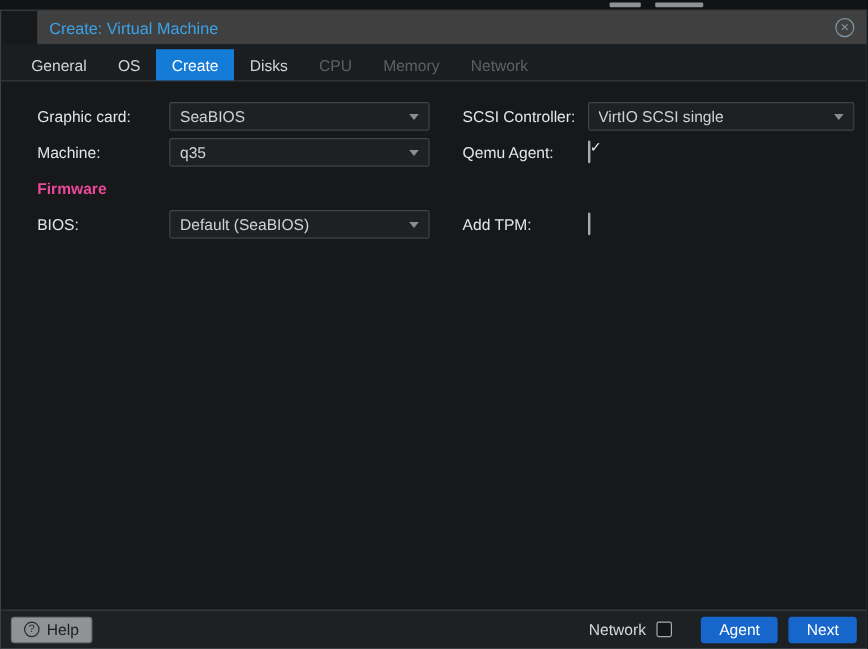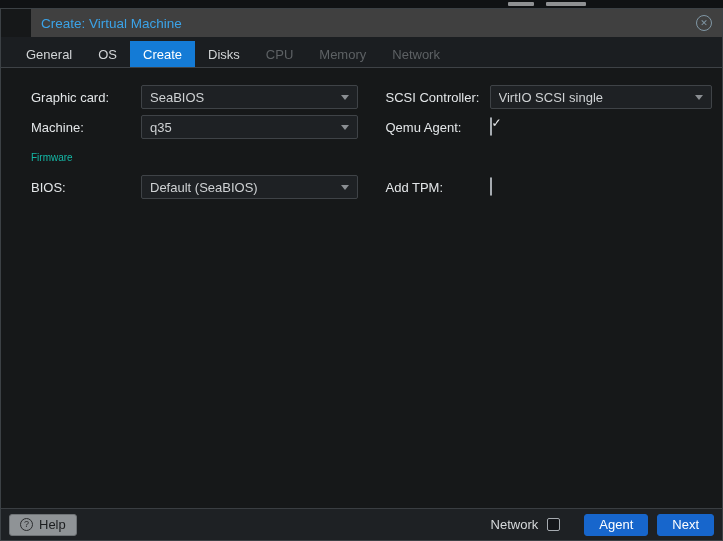--- a/index.html
+++ b/index.html
@@ -22,21 +22,21 @@
   .tabbar { flex:0 0 31px; display:flex; align-items:stretch; padding:4px 0 0 12px; background:#1b1e21; border-bottom:1px solid #3e4246; }
   .tab { display:flex; align-items:center; padding:0 13px; font-size:13px; color:#d2d5d7; cursor:pointer; }
   .tab.active { background:#147bd6; color:#ffffff; }
   .tab.disabled { color:#5d6164; cursor:default; }
 
   .content { flex:1 1 auto; background:#161819; padding:14px 10px 0 30px; display:grid; grid-template-columns:1fr 1fr; column-gap:28px; align-content:start; }
   .col { display:flex; flex-direction:column; }
   .frow { height:30px; display:grid; grid-template-columns:110px 1fr; align-items:center; }
   .col.right .frow { grid-template-columns:104px 1fr; }
   .flabel { color:#e3e6e8; font-size:13px; }
-  .section-label { color:#14b8a6; font-size:10px; }
+  .section-label { color:#ec4899; font-size:13px;font-weight:bold; }
 
   .select { height:24px; background:#1e2124; border:1px solid #3f4347; border-radius:2px; display:flex; align-items:center; padding:0 8px; cursor:pointer; }
   .select .val { color:#cfd2d4; font-size:13px; white-space:nowrap; overflow:hidden; }
   .caret { margin-left:auto; width:0; height:0; border-left:4px solid transparent; border-right:4px solid transparent; border-top:5px solid #8a8e92; }
 
   .checkbox { width:13px; height:13px; border:1px solid #a6abb0; border-radius:2px; background:#14161a; position:relative; cursor:pointer; }
   .checkbox.checked::after { content:"\2713"; position:absolute; left:1px; top:-2px; color:#e8eaec; font-size:12px; }
 
   .footer { flex:0 0 32px; background:#1e2124; border-top:1px solid #3a3e42; display:flex; align-items:center; padding:0 8px; }
   .help-btn { height:22px; display:inline-flex; align-items:center; gap:6px; padding:0 10px; background:#90949 7; background:#8f9396; border:1px solid #6f7376; border-radius:3px; color:#1b1d1f; font-size:13px; cursor:pointer; }

